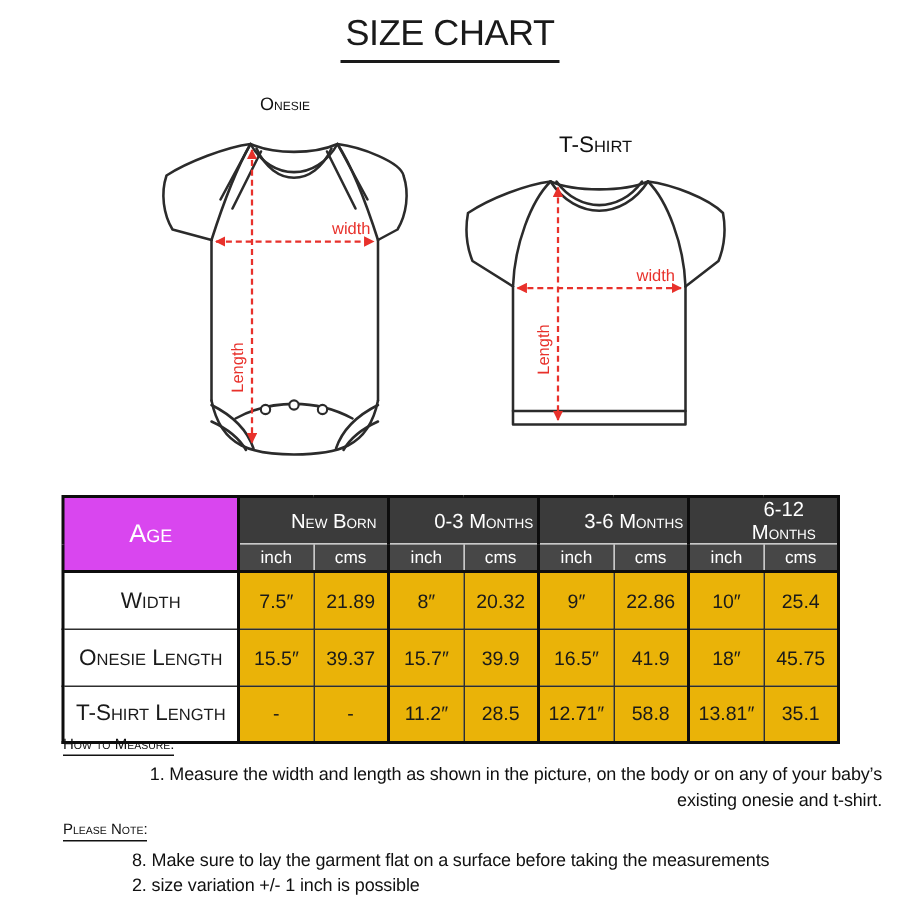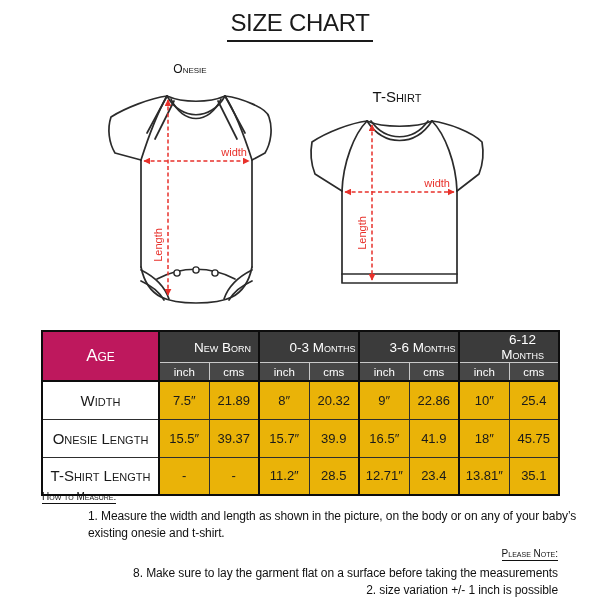--- a/index.html
+++ b/index.html
@@ -18,38 +18,38 @@
   svg.garment{position:absolute;overflow:visible;}
   .g-outline{fill:none;stroke:#2b2b2b;stroke-width:1.7;stroke-linecap:round;stroke-linejoin:round;}
   .snap{fill:#fff;stroke:#2b2b2b;stroke-width:1.4;}
   .arrow{fill:none;stroke:var(--red);stroke-width:1.5;stroke-dasharray:4 2.6;}
   .arrow-label{fill:var(--red);font-size:11px;font-family:"Liberation Sans",sans-serif;}
 
   table.size-table{position:absolute;left:41px;top:330px;width:517px;border-collapse:collapse;
           table-layout:fixed;border:2px solid #0d0d0d;}
   .size-table th,.size-table td{padding:0;text-align:center;vertical-align:middle;font-weight:normal;}
   .size-table thead th{color:#fff;border:1px solid #c9c9c9;}
-  .size-table thead .age{background:#be185d;font-size:17px;border-right:2px solid #0d0d0d;}
+  .size-table thead .age{background:#d946ef;font-size:17px;border-right:2px solid #0d0d0d;}
   .size-table thead .h1{background:#3b3b3b;font-size:13.5px;height:22px;padding-left:27px;}
   .size-table thead .h2{background:#474747;font-size:11.5px;height:17px;}
   .size-table thead th.grp{border-left:2px solid #0d0d0d;}
   .size-table thead tr:first-child th{border-top:2px solid #0d0d0d;}
   .size-table tbody{border-top:2px solid #0d0d0d;}
   .size-table tbody tr{height:38px;}
   .size-table tbody th{font-size:15px;border:1px solid #2e2e2e;border-right:2px solid #0d0d0d;background:#fff;}
   .size-table tbody td{font-size:13px;border:1px solid #2e2e2e;background:#eab308;}
   .size-table tbody td.grp{border-left:2px solid #0d0d0d;}
 
   .section{position:absolute;left:42px;width:516px;}
   .sec-measure{top:486px;}
-  .sec-note{top:543px;text-align:right;}
+  .sec-note{top:543px;}
   .section-title{display:inline-block;font-size:10px;color:#111;
           border-bottom:1.5px solid #111;padding-bottom:1px;}
   .section-items{margin:4px 0 0 46px;font-size:12px;letter-spacing:-0.1px;line-height:17px;color:#111;}
-  .sec-measure .section-items{width:500px;}
+  .sec-measure .section-items{width:500px;text-align:right;}
 </style>
 </head>
 <body>
 
 <div class="canvas" style="--red:#e8312b;">
 
   <div class="page-title">
     <span>SIZE CHART</span>
   </div>
 
@@ -167,21 +167,21 @@
         <td class="grp">18″</td>
         <td>45.75</td>
       </tr>
       <tr>
         <th class="sc">T-Shirt Length</th>
         <td class="grp">-</td>
         <td>-</td>
         <td class="grp">11.2″</td>
         <td>28.5</td>
         <td class="grp">12.71″</td>
-        <td>23.4</td>
+        <td>58.8</td>
         <td class="grp">13.81″</td>
         <td>35.1</td>
       </tr>
     </tbody>
   </table>
 
   <div class="section sec-measure">
     <span class="section-title sc">How to Measure:</span>
     <div class="section-items">
       <div>1. Measure the width and length as shown in the picture, on the body or on any of your baby’s existing onesie and t-shirt.</div>

